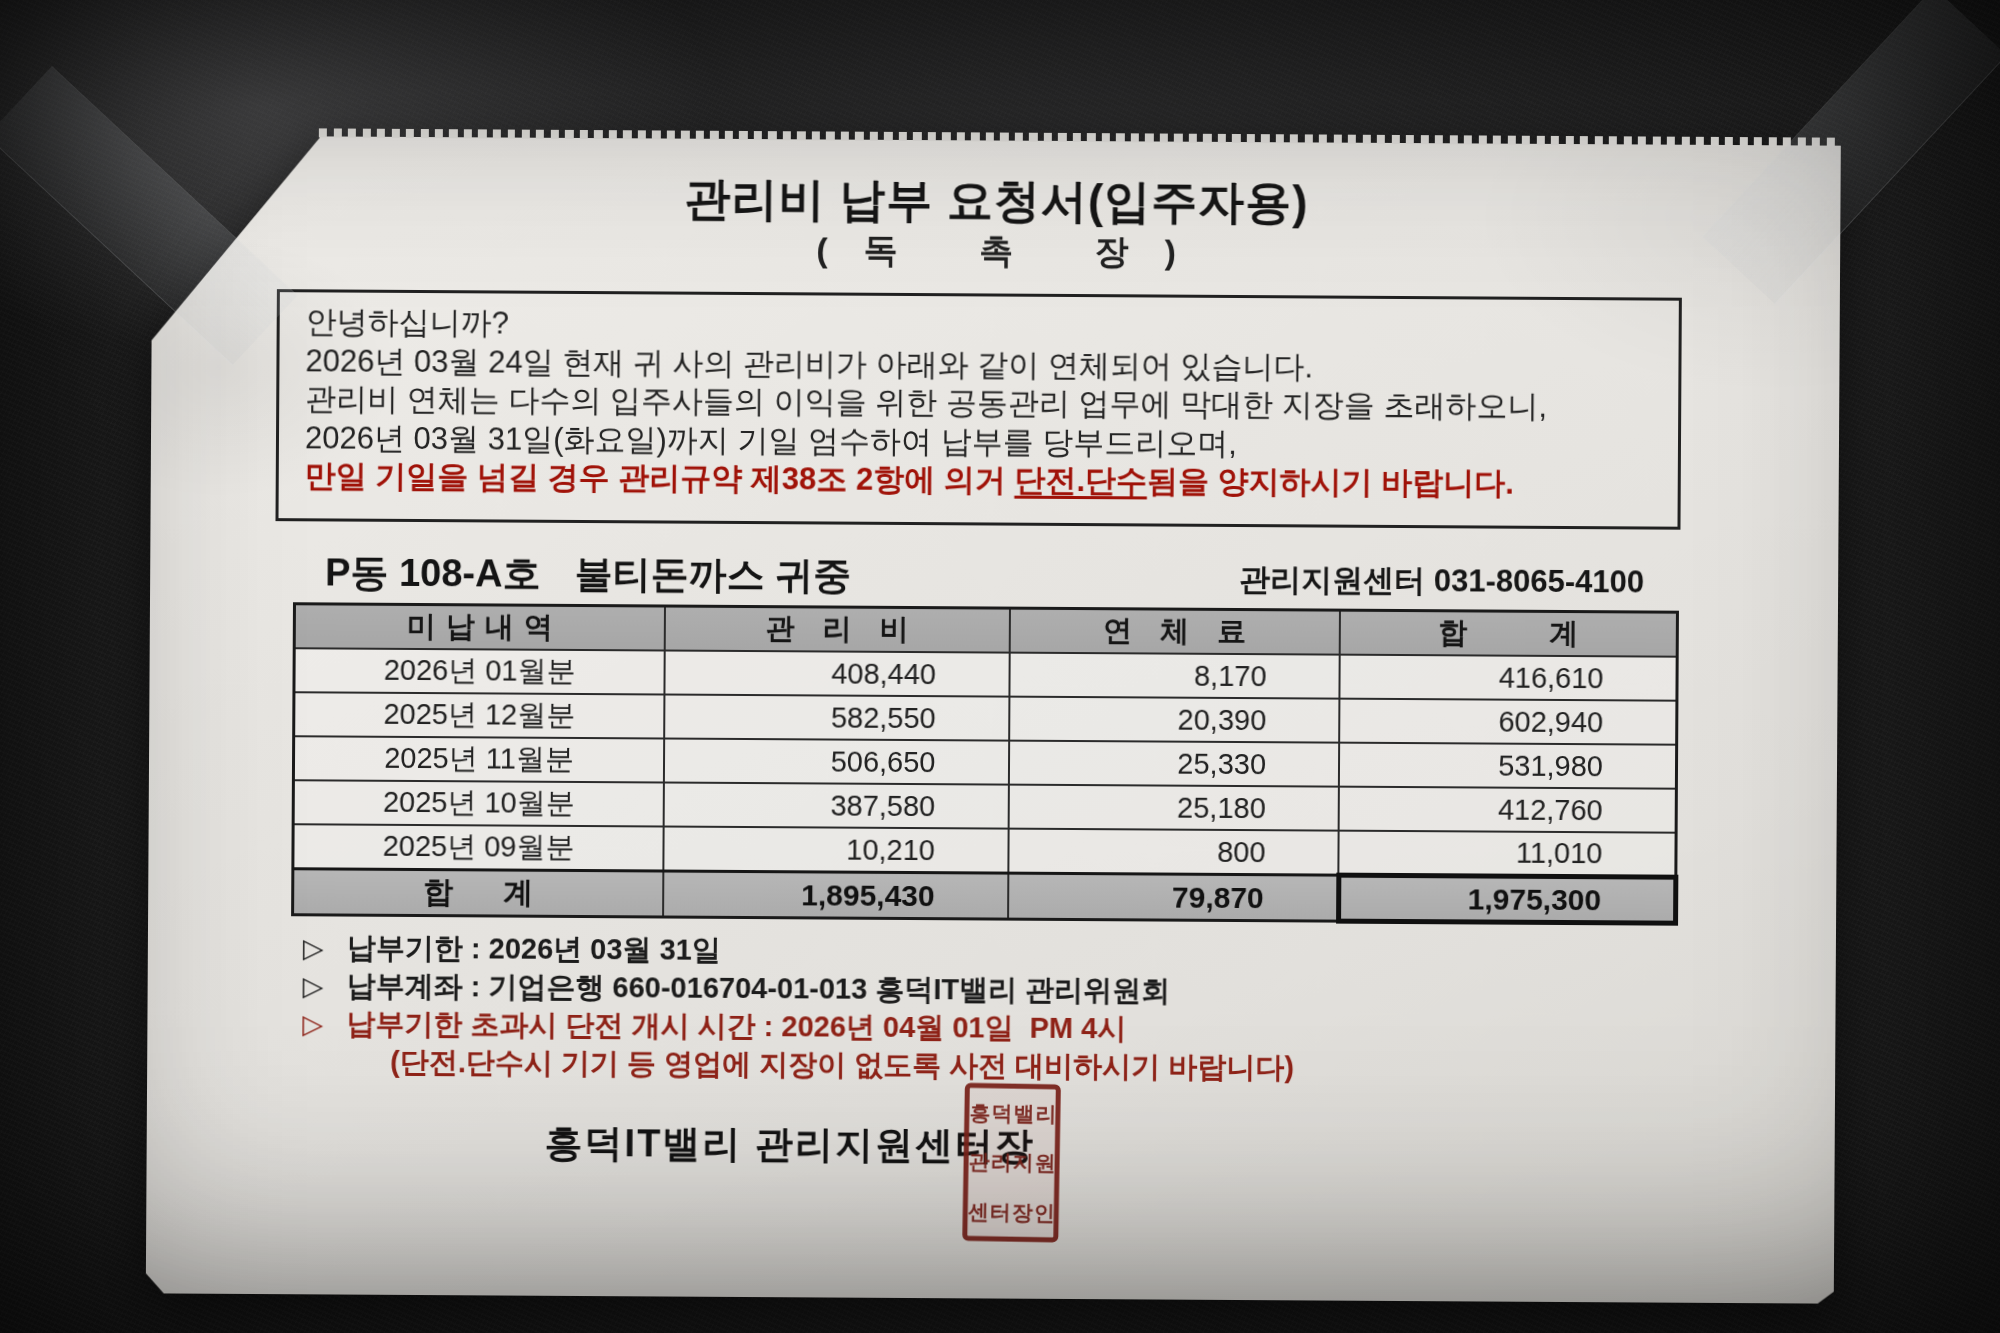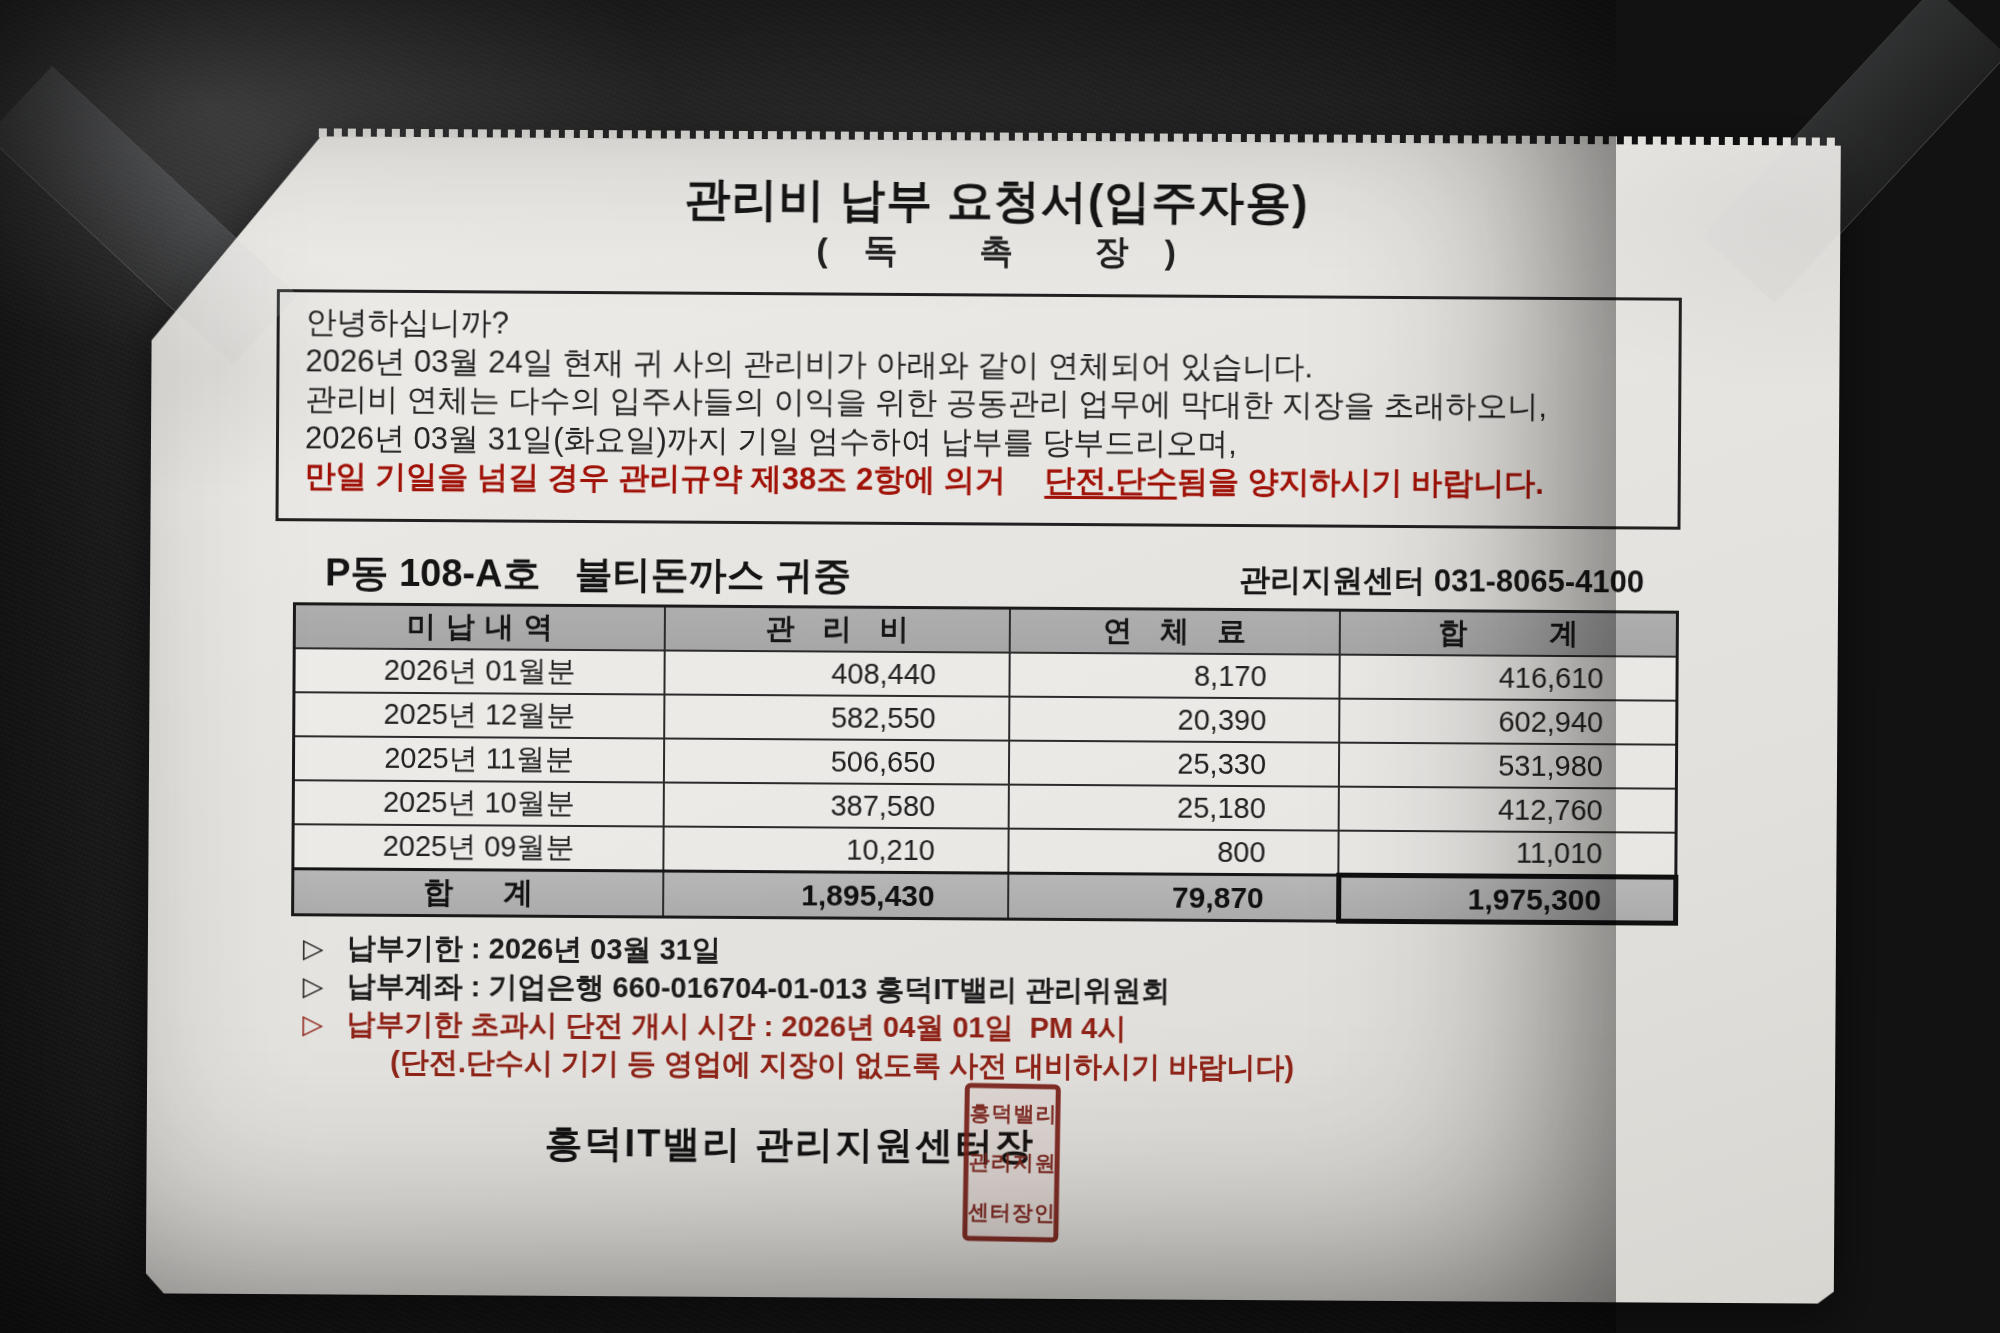--- a/index.html
+++ b/index.html
@@ -12,21 +12,21 @@
   }
   *{box-sizing:border-box;}
   html,body{margin:0;padding:0;}
   body{
     width:2000px;height:1333px;overflow:hidden;
     background:#121212;
     font-family:"Liberation Sans","DejaVu Sans",sans-serif;
     color:var(--ink);
   }
   .scene{
-    position:relative;width:1616px;height:1333px;
+    position:relative;width:2000px;height:1333px;
     background:
       radial-gradient(ellipse 700px 380px at 13% 8%, rgba(130,130,133,.38), rgba(130,130,133,0) 65%),
       radial-gradient(ellipse 1500px 800px at 52% 14%, rgba(85,85,88,.30), rgba(85,85,88,0) 70%),
       repeating-linear-gradient(23deg, rgba(255,255,255,.020) 0 2px, rgba(255,255,255,0) 2px 5px),
       repeating-linear-gradient(-64deg, rgba(255,255,255,.015) 0 1px, rgba(255,255,255,0) 1px 4px),
       radial-gradient(ellipse 2400px 1600px at 50% 48%, #242424, #0e0e0e 92%);
   }
   .scene::after{
     content:"";position:absolute;inset:0;z-index:8;pointer-events:none;
     box-shadow:inset 0 0 260px rgba(0,0,0,.72);
@@ -74,21 +74,21 @@
   }
   .notice-box{
     position:absolute;left:125px;top:153px;width:1405px;height:232px;
     border:3px solid #212121;padding:11px 26px 0 26px;
     font-size:31px;line-height:38.6px;color:#242424;
   }
   .nline{white-space:pre;}
   .warning{color:var(--warning-red);font-weight:700;}
   .warning .emph{
     font-weight:800;text-decoration:underline;
-    text-decoration-thickness:3px;text-underline-offset:5px;margin-left:30px;
+    text-decoration-thickness:3px;text-underline-offset:5px;
   }
 
   .addr-row{
     position:absolute;left:125px;top:412px;width:1405px;height:50px;
     display:flex;justify-content:space-between;align-items:flex-end;
     padding:0 36px 0 50px;
   }
   .recipient{font-size:38px;font-weight:700;color:#141414;white-space:pre;}
   .recipient .gap{display:inline-block;width:34px;}
   .contact{font-size:31px;font-weight:700;color:#161616;padding-bottom:3px;white-space:pre;}

